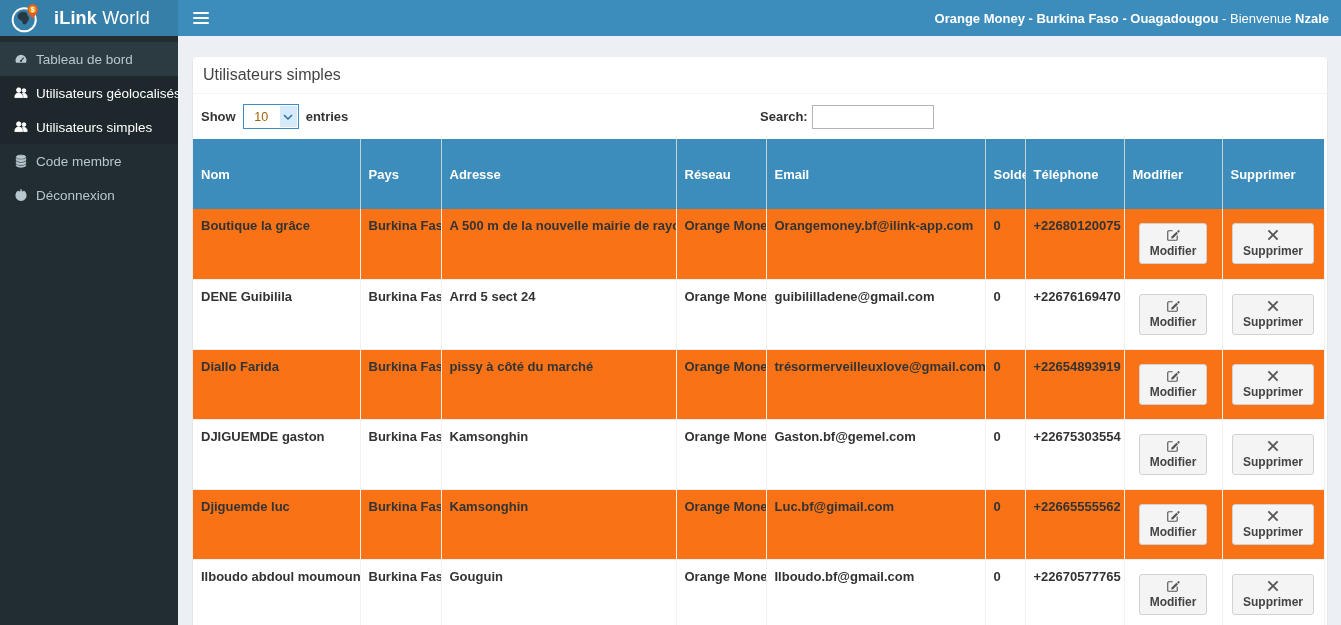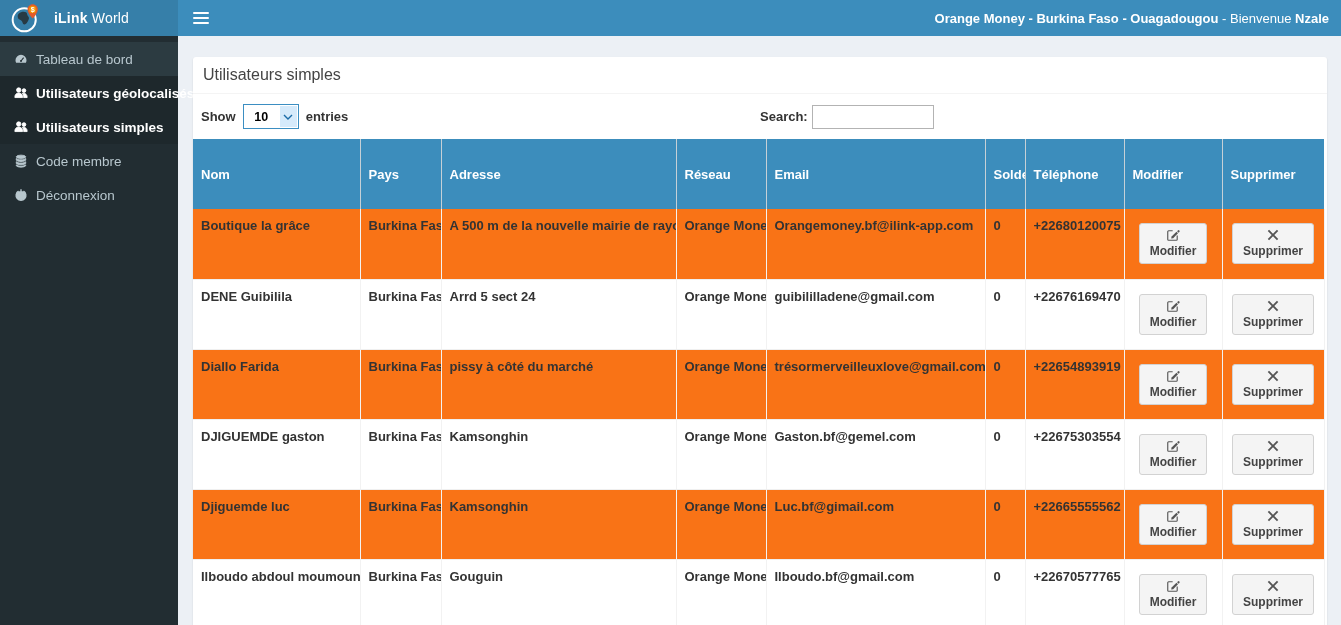--- a/index.html
+++ b/index.html
@@ -7,47 +7,47 @@
     width:1341px;height:625px;overflow:hidden;
     font-family:"Liberation Sans","DejaVu Sans",sans-serif;
     background:#ecf0f5;
     -webkit-font-smoothing:antialiased;
   }
   .page{position:relative;width:1341px;height:625px;overflow:hidden;}
 
   
   .topbar{position:absolute;top:0;left:0;right:0;height:36px;background:#3c8dbc;display:flex;}
   .logo{width:178px;height:36px;background:#367fa9;display:flex;align-items:center;padding-left:10px;box-sizing:border-box;flex:0 0 178px;}
-  .logo-title{color:#fff;font-size:14px;margin-left:12px;white-space:nowrap;letter-spacing:.2px;}
+  .logo-title{color:#fff;font-size:18px;margin-left:12px;white-space:nowrap;letter-spacing:.2px;}
   .logo-title .b{font-weight:bold;}
   .navbar{flex:1;display:flex;align-items:center;justify-content:space-between;padding:0 12px 0 15px;}
   .hamburger{display:inline-flex;flex-direction:column;justify-content:center;gap:3px;width:20px;height:36px;cursor:pointer;}
   .hamburger span{display:block;width:16px;height:2px;background:#fff;border-radius:1px;}
   .nav-user{color:#fff;font-size:13px;white-space:nowrap;}
 
   
   .sidebar{position:absolute;top:36px;left:0;width:178px;height:589px;background:#222d32;padding-top:6px;box-sizing:border-box;}
   .sb-item{display:flex;align-items:center;height:34px;padding:0 8px 0 14px;color:#b8c7ce;font-size:13.5px;text-decoration:none;cursor:pointer;}
   .sb-item.hover{background:#2c3b41;}
-  .sb-item.active{background:#1e282c;color:#fff;font-weight:bold;}
+  .sb-item.active{background:#1e282c;color:#fff;font-weight:normal;}
   .sb-ico{width:22px;flex:0 0 22px;display:inline-flex;align-items:center;}
   .sb-ico svg{width:14px;height:14px;fill:currentColor;stroke:currentColor;}
   .sb-label{white-space:nowrap;}
 
   
   .content{position:absolute;top:36px;left:178px;width:1163px;height:589px;box-sizing:border-box;padding:21px 14px 0 15px;}
   .panel{background:#fff;border-radius:3px;box-shadow:0 1px 2px rgba(0,0,0,.12);overflow:hidden;}
   .panel-header{padding:9px 10px;border-bottom:1px solid #f4f4f4;}
   .panel-title{font-size:16px;color:#444;}
 
   .controls{display:flex;margin:10px 0 10px 0;padding:0 8px;}
   .ctrl-half{width:50%;display:flex;align-items:center;}
   .lbl{font-size:13px;font-weight:bold;color:#333;}
   .select{display:inline-flex;align-items:stretch;width:56px;height:25px;border:1px solid #3b8ec2;background:#fff;margin:0 7px;cursor:pointer;box-sizing:border-box;}
-  .select .val{flex:1;display:flex;align-items:center;justify-content:center;font-size:12.5px;font-weight:bold;color:#000000;}
+  .select .val{flex:1;display:flex;align-items:center;justify-content:center;font-size:12.5px;font-weight:normal;color:#a16207;}
   .select .chev{width:17px;margin:1px;background:#d5eafb;display:flex;align-items:center;justify-content:center;}
   .search-input{width:112px;height:22px;border:1px solid #b3b3b3;margin-left:4px;font-size:13px;padding:0 4px;box-sizing:content-box;outline:none;background:#fff;}
 
   
   table.dt{border-collapse:collapse;table-layout:fixed;width:1131px;margin:0;}
   table.dt th{
     background:#3c8dbc;color:#fff;font-size:13px;font-weight:bold;text-align:left;
     padding:5px 8px;height:16px;border-left:1px solid #c6d0d6;cursor:pointer;white-space:nowrap;overflow:hidden;
   }
   table.dt th:first-child{border-left:none;margin-left:48px;}

